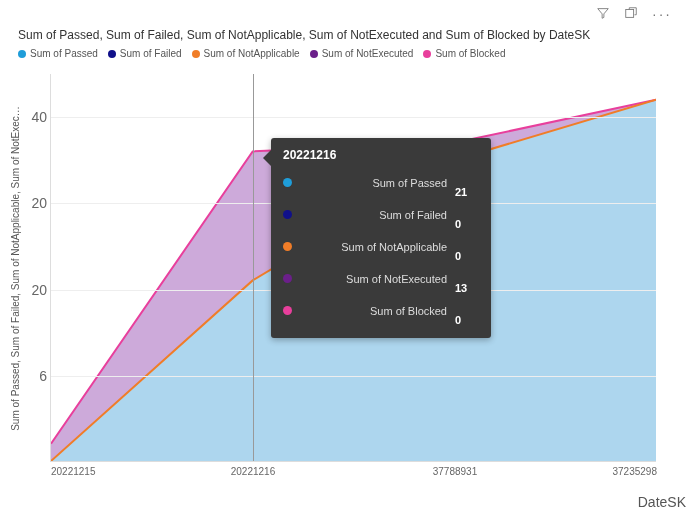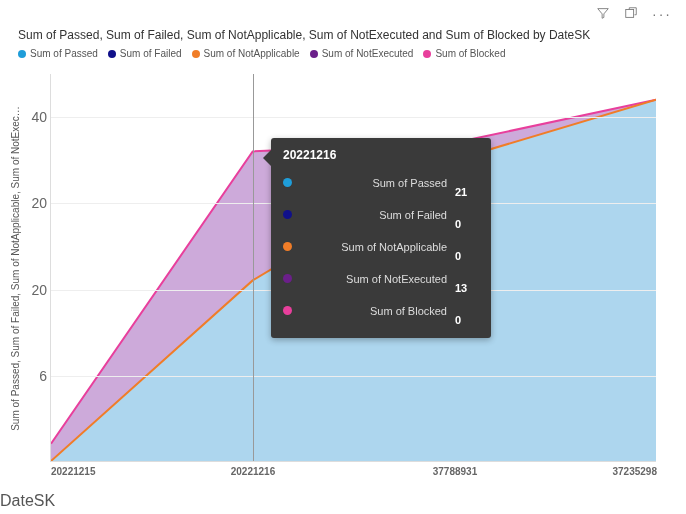--- a/index.html
+++ b/index.html
@@ -70,28 +70,27 @@
     color: #666;
     transform: translateY(-50%);
   }
   .xtick {
     position: absolute;
     bottom: -16px;
     font-size: 10px;
     color: #666;
     transform: translateX(-50%);
     white-space: nowrap;
-    font-weight: bold;
   }
   .xlabel {
     position: absolute;
     bottom: 4px;
     left: 0; right: 0;
-    text-align: left;
-    font-size: 16px;
+    text-align: right;
+    font-size: 14px;
     color: #555;
   }
   .ylabel {
     position: absolute;
     left: 8px;
     top: 74px;
     height: 388px;
     width: 14px;
     display: flex;
     align-items: center;

